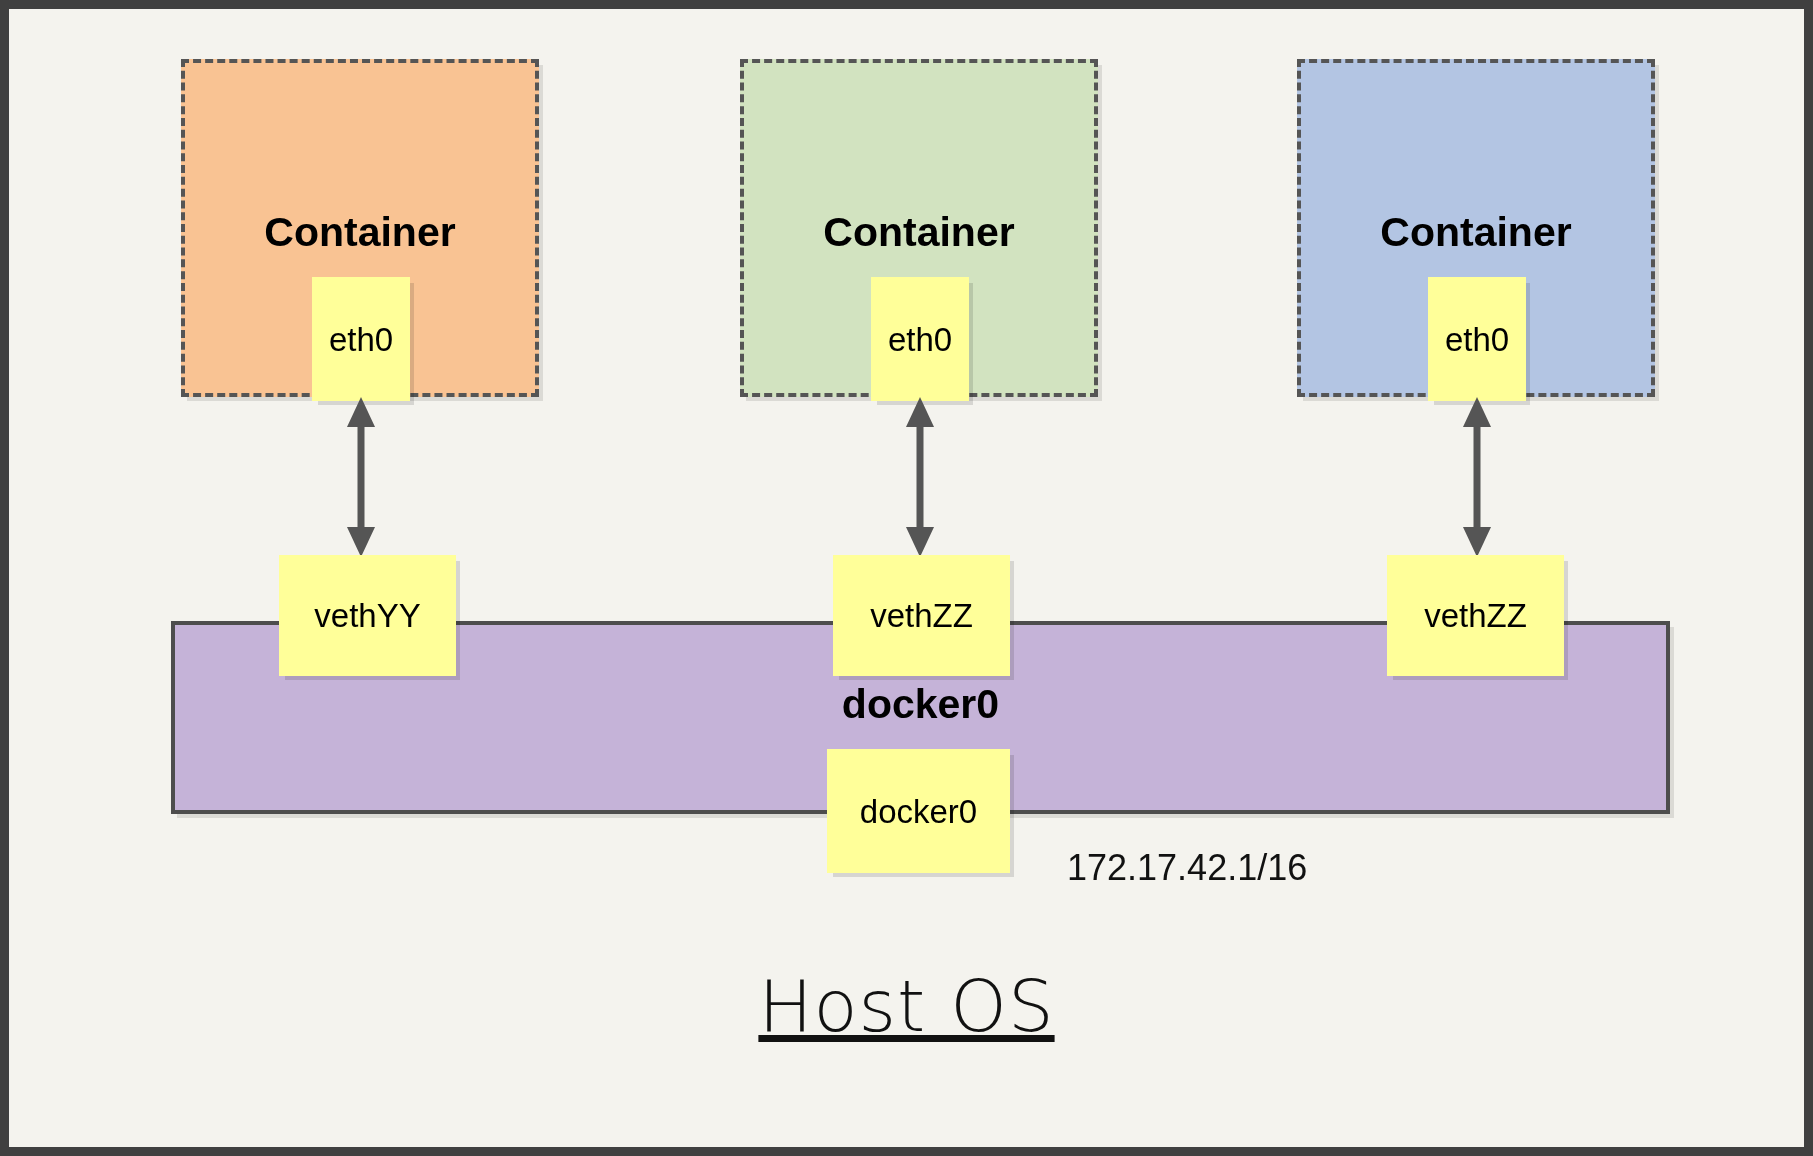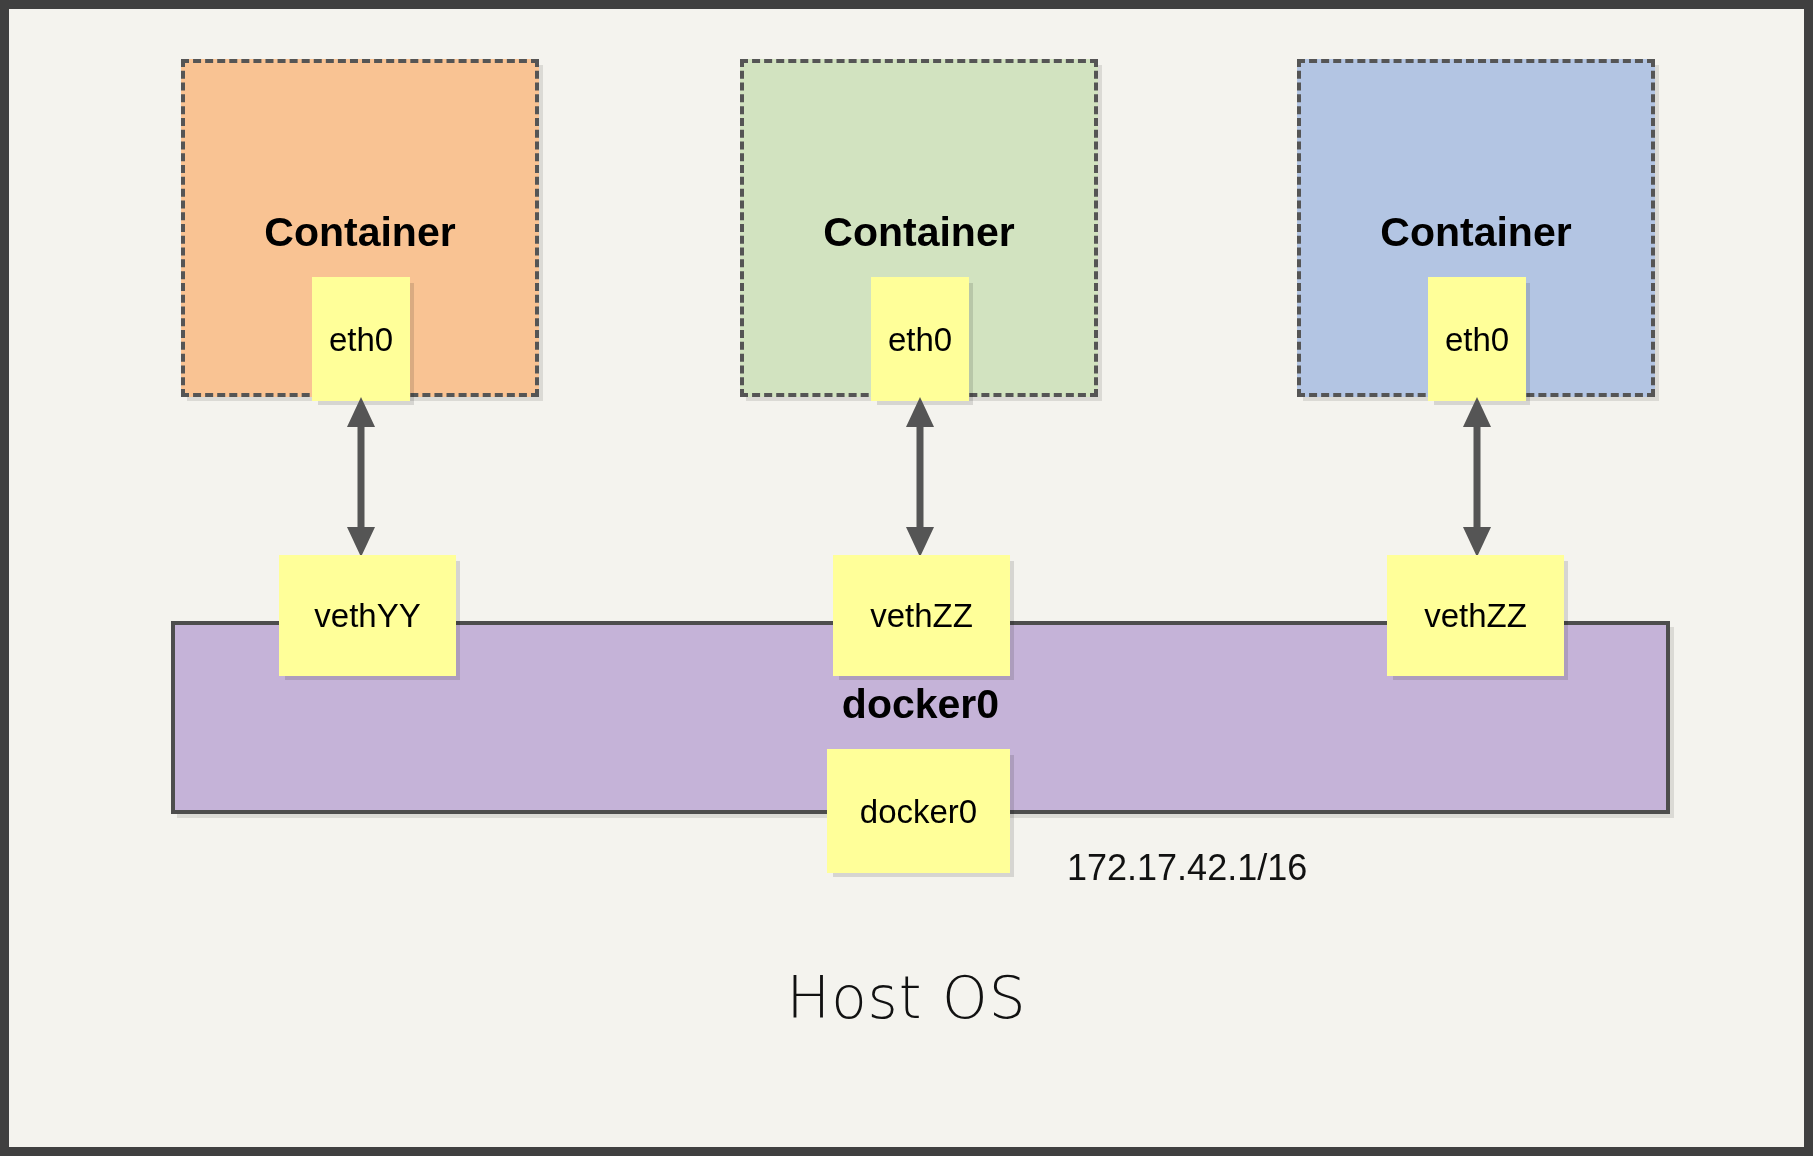--- a/index.html
+++ b/index.html
@@ -100,25 +100,26 @@
     font-size: 36px;
     color: #111111;
     white-space: nowrap;
   }
   #host-os {
     position: absolute;
     left: 0;
     right: 0;
     top: 955px;
     text-align: center;
-    font-size: 58px;
+    font-size: 72px;
     font-weight: 300;
     color: #111111;
     letter-spacing: 1px;
     font-family: "DejaVu Sans", sans-serif;
+    text-decoration: underline;
   }
 </style>
 </head>
 <body>
 
 <div id="canvas">
   <div id="page">
 
     <div class="container-box" style="left:172px; top:50px; width:358px; height:338px; background:#f9c393;">
       <div class="container-title" style="top:146px;">Container</div>

